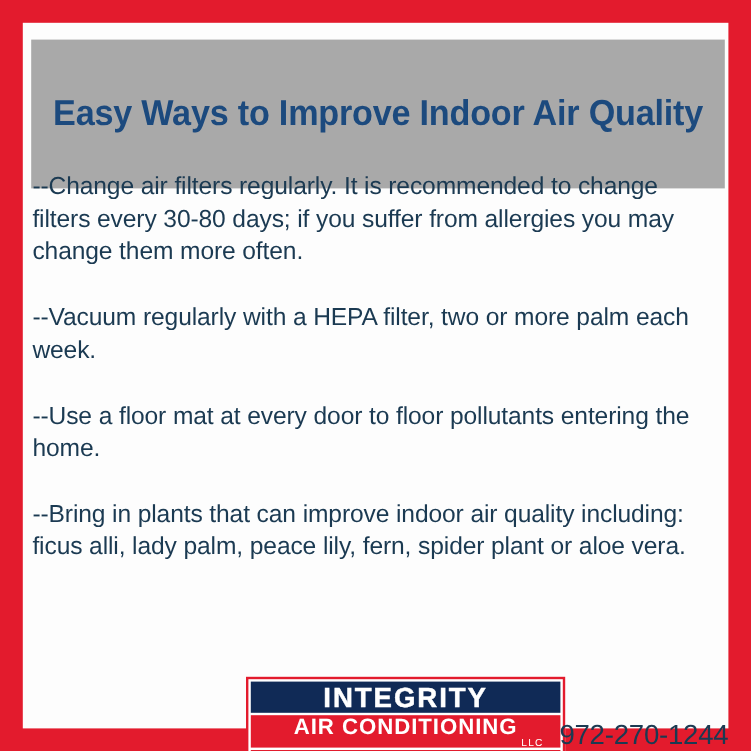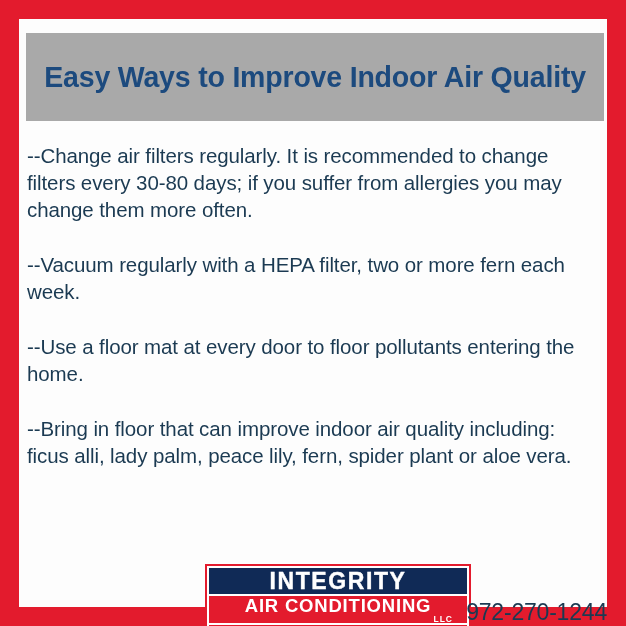--- a/index.html
+++ b/index.html
@@ -28,21 +28,21 @@
     height: 588px;
     background: #fdfdfd;
     box-sizing: border-box;
   }
 
   .title-banner {
     position: absolute;
     left: 7px;
     top: 14px;
     width: 578px;
-    height: 88px;
+    height: 124px;
     background: #a9a9a9;
     display: flex;
     align-items: center;
     justify-content: center;
     box-sizing: border-box;
   }
 
   .title-text {
     font-family: "Liberation Sans Narrow", "Liberation Sans", sans-serif;
     font-weight: bold;
@@ -125,21 +125,21 @@
     letter-spacing: 0.8px;
     line-height: 1;
     margin-top: 1px;
   }
   .band-red .llc {
     position: absolute;
     right: 14px;
     bottom: 0px;
     color: #ffffff;
     font-family: "Liberation Sans Narrow", "Liberation Sans", sans-serif;
-    font-weight: bold;
+    font-weight: normal;
     font-size: 8.5px;
     letter-spacing: 1px;
     line-height: 1;
   }
 
   .band-white {
     height: 15px;
     background: #ffffff;
     justify-content: flex-start;
     border-top: 1px solid #E31B2D;
@@ -172,23 +172,23 @@
 <div class="poster">
 
   <div class="inner-card">
 
     <div class="title-banner">
       <div class="title-text">Easy Ways to Improve Indoor Air Quality</div>
     </div>
 
     <div class="body-area">
       <p class="para">--Change air filters regularly. It is recommended to change filters every 30-80 days; if you suffer from allergies you may change them more often.</p>
-      <p class="para">--Vacuum regularly with a HEPA filter, two or more fern each week.</p>
+      <p class="para">--Vacuum regularly with a HEPA filter, two or more palm each week.</p>
       <p class="para">--Use a floor mat at every door to floor pollutants entering the home.</p>
-      <p class="para">--Bring in floor that can improve indoor air quality including: ficus alli, lady palm, peace lily, fern, spider plant or aloe vera.</p>
+      <p class="para">--Bring in plants that can improve indoor air quality including: ficus alli, lady palm, peace lily, fern, spider plant or aloe vera.</p>
     </div>
 
     <div class="logo">
       <div class="logo-band band-navy">
         <span class="band-text">INTEGRITY</span>
       </div>
       <div class="logo-band band-red">
         <span class="band-text">AIR CONDITIONING</span>
         <span class="llc">LLC</span>
       </div>

